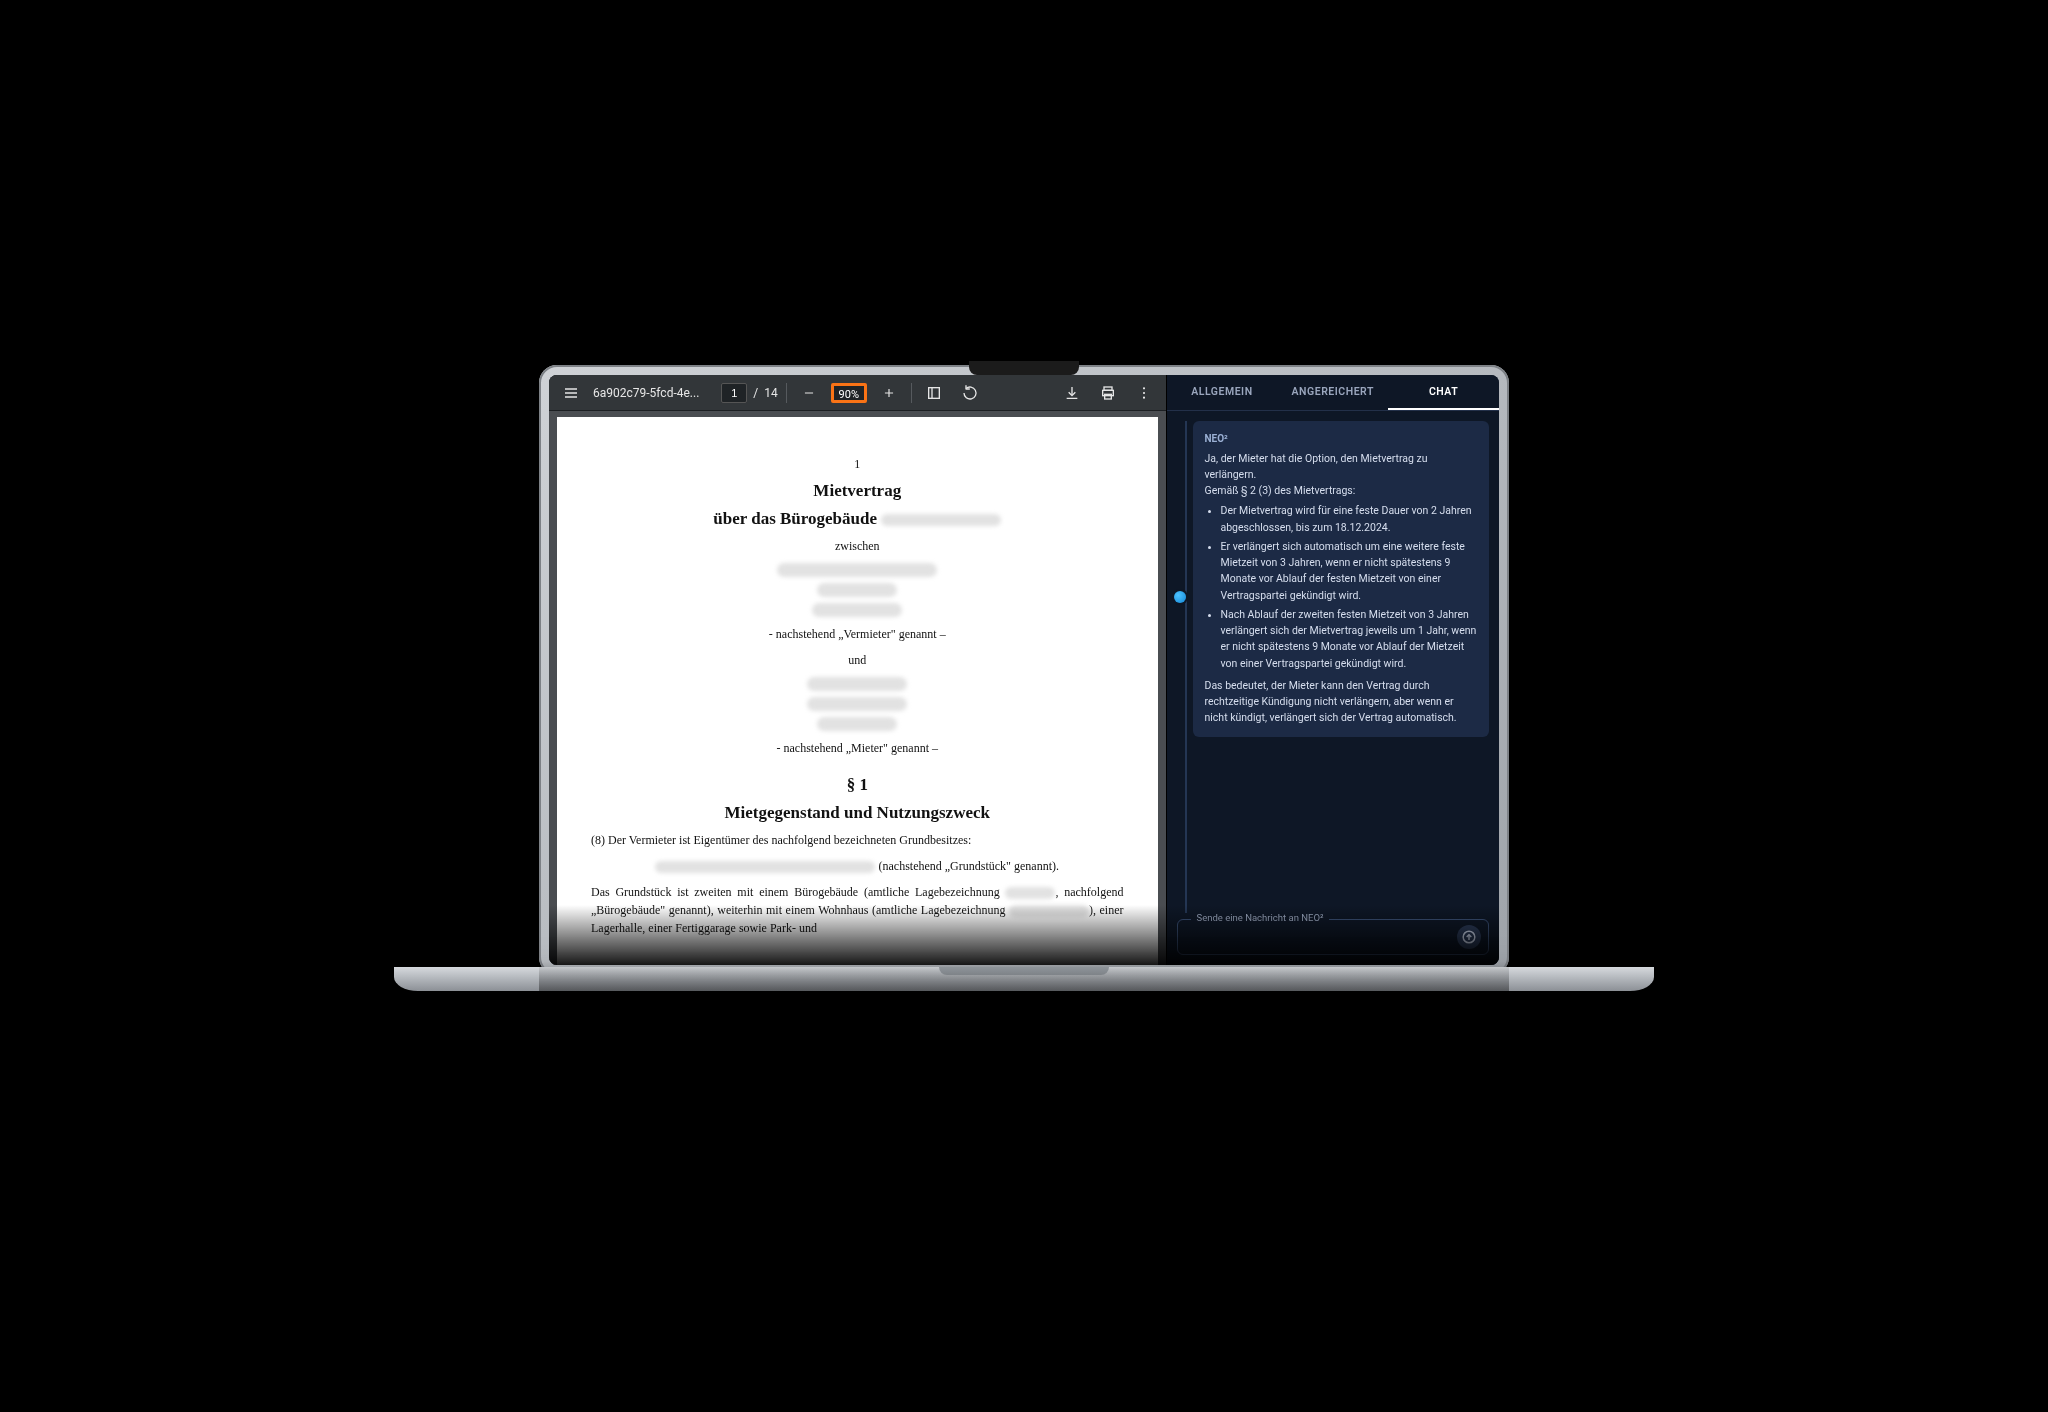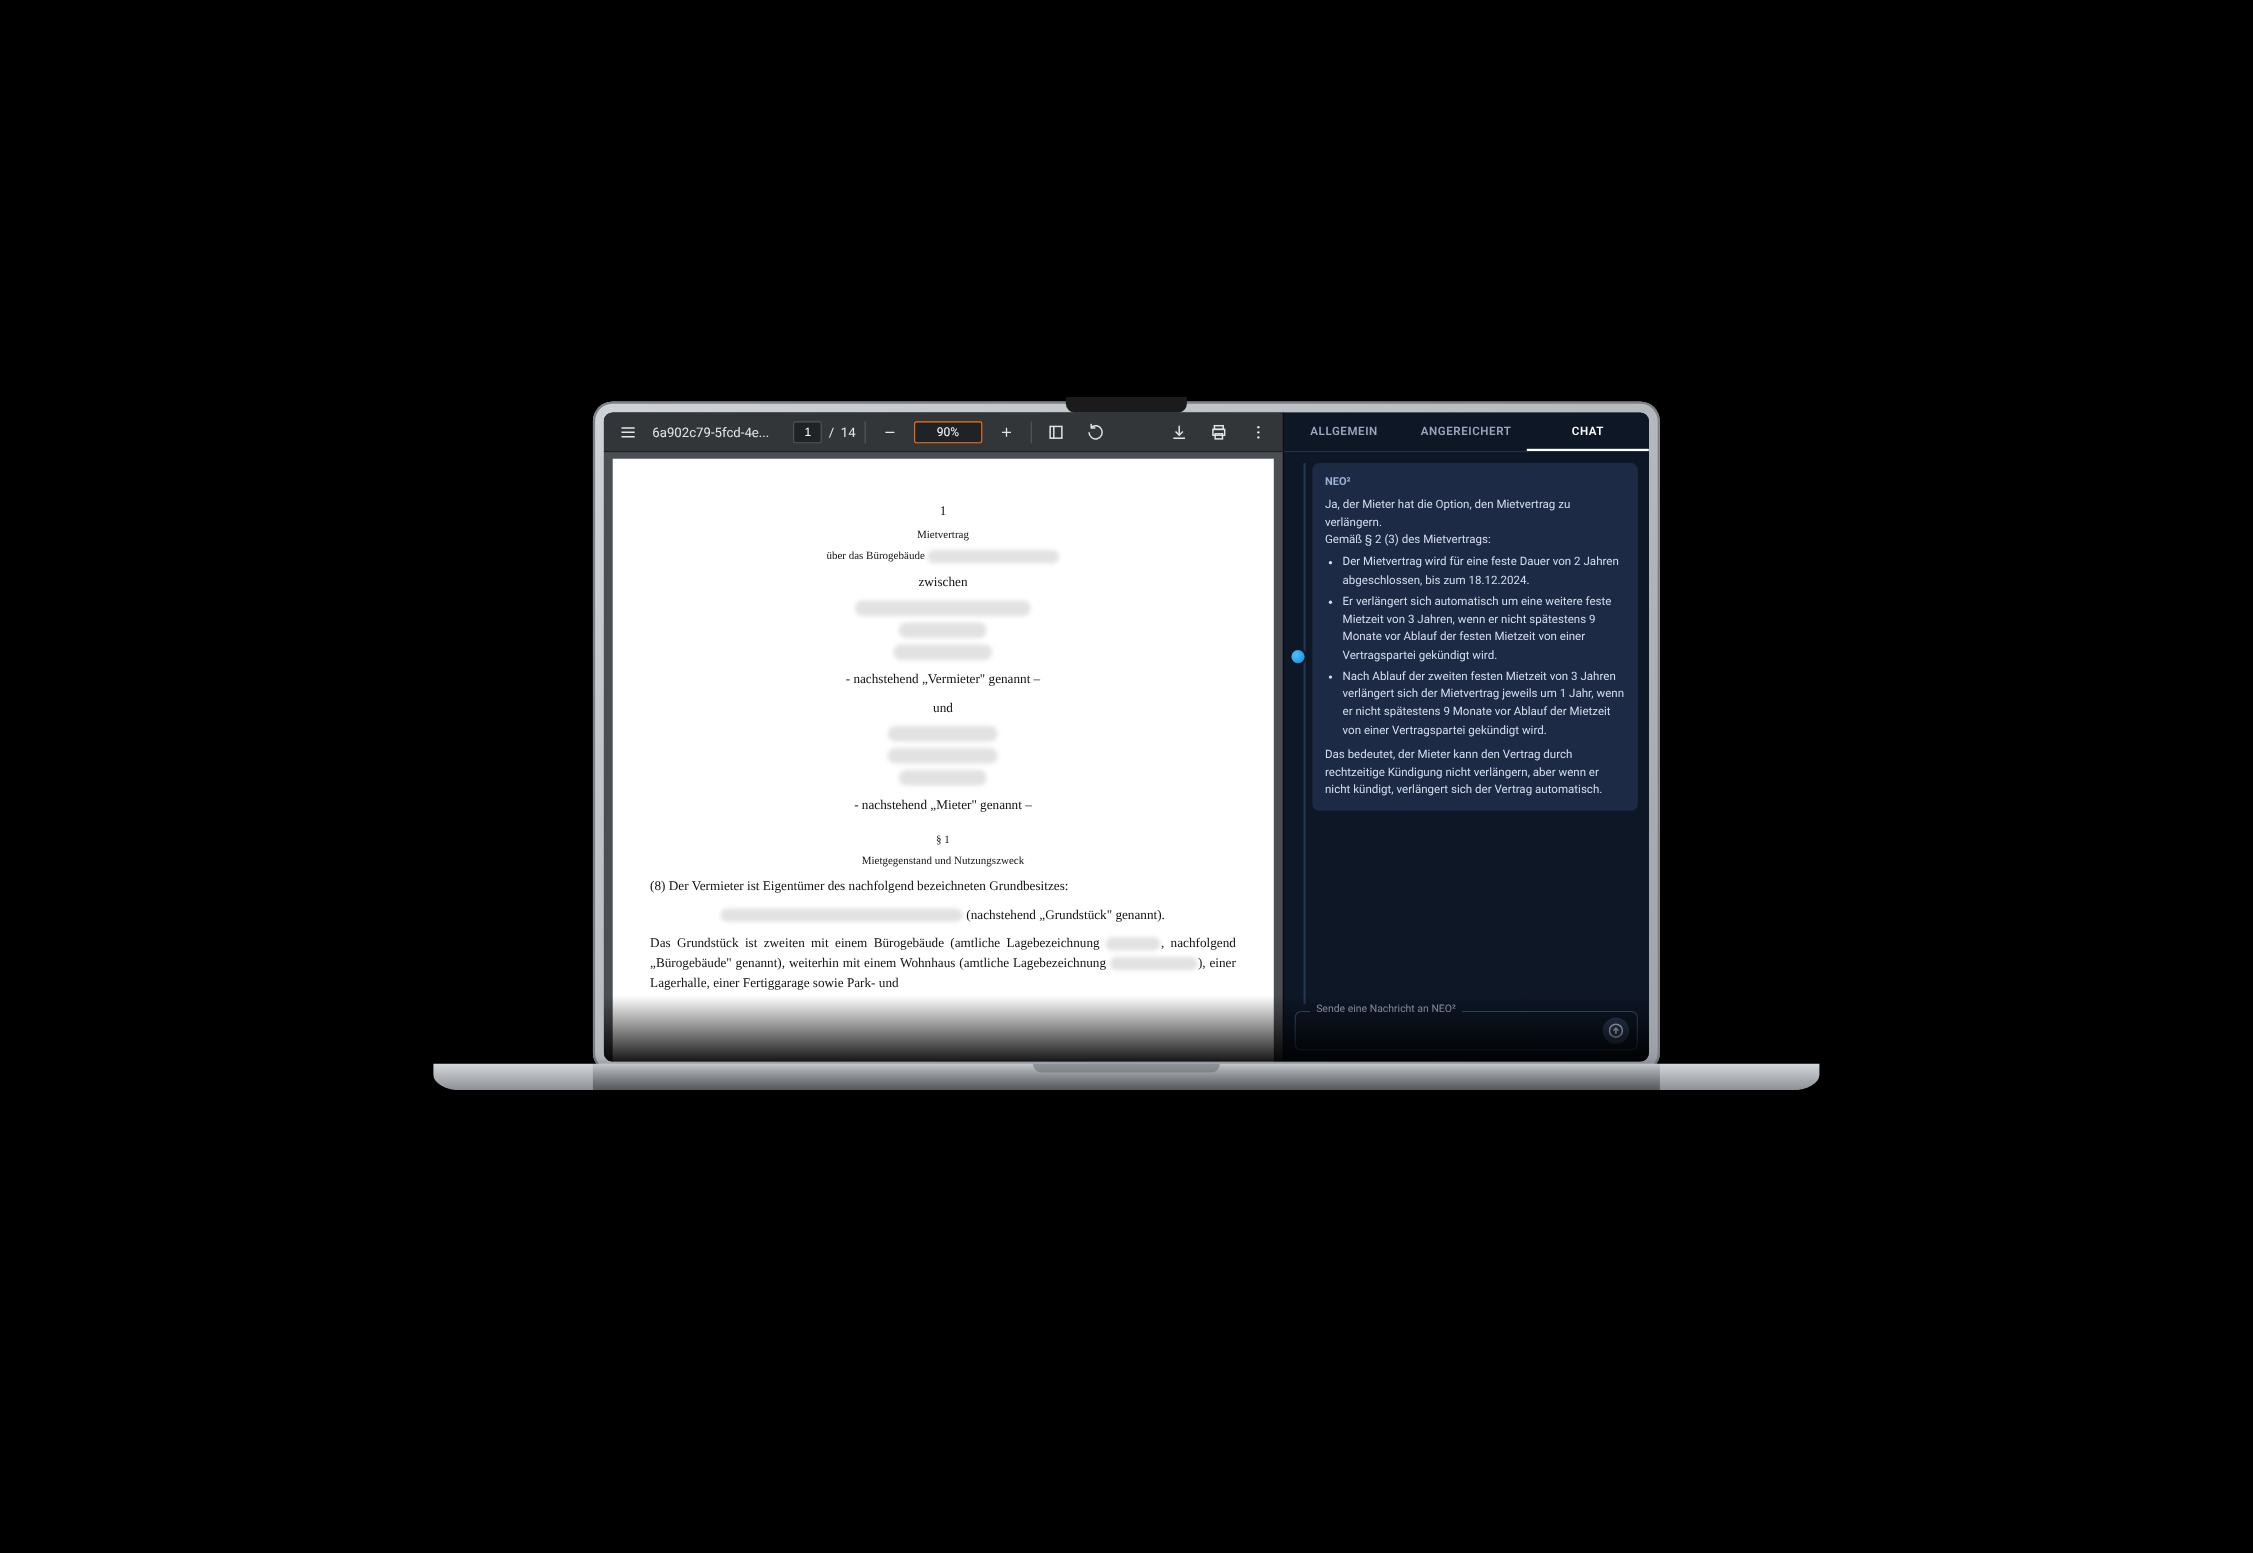--- a/index.html
+++ b/index.html
@@ -114,22 +114,22 @@
   }
   .doc-title { max-width:150px; white-space:nowrap; overflow:hidden; text-overflow:ellipsis; }
   .page-ind { display:flex; align-items:center; gap:6px; }
   .page-current {
     width:26px; height:20px;
     background:#1f2326; border:1px solid #555;
     color:#fff; text-align:center; font-size:11px;
     border-radius:2px;
   }
   .zoom-box {
-    width:62px; height:20px;
-    background:#1f2326; border:1px solid #f97316;
+    width:36px; height:20px;
+    background:#1f2326; border:3px solid #f97316;
     color:#fff; text-align:center; font-size:11px;
     border-radius:2px; line-height:18px;
   }
   .tb-sep { width:1px; height:20px; background:#565a5e; }
   .tb-spacer { flex:1; }
 
   
   .pdf-viewport {
     flex:1; overflow:hidden;
     display:flex; justify-content:center;
@@ -139,21 +139,21 @@
   .pdf-page {
     width: 100%;
     background:#fff;
     color:#111;
     font-family: "Times New Roman", Georgia, serif;
     font-size: 12px;
     padding: 30px 34px 8px 34px;
     position:relative;
   }
   .pdf-page .center { text-align:center; }
-  .pdf-page h3 { font-size:10px; font-weight:normal; margin-top:8px; }
+  .pdf-page h3 { font-size:17px; font-weight:bold; margin-top:8px; }
   .pdf-page p { margin: 8px 0; line-height:1.5; text-align:justify; }
   .redact {
     display:inline-block;
     background: #e2e2e2;
     border-radius:12px;
     height:12px;
     vertical-align:middle;
     filter: blur(2px);
   }
   .redact.block { display:block; margin:6px auto; height:14px; }

